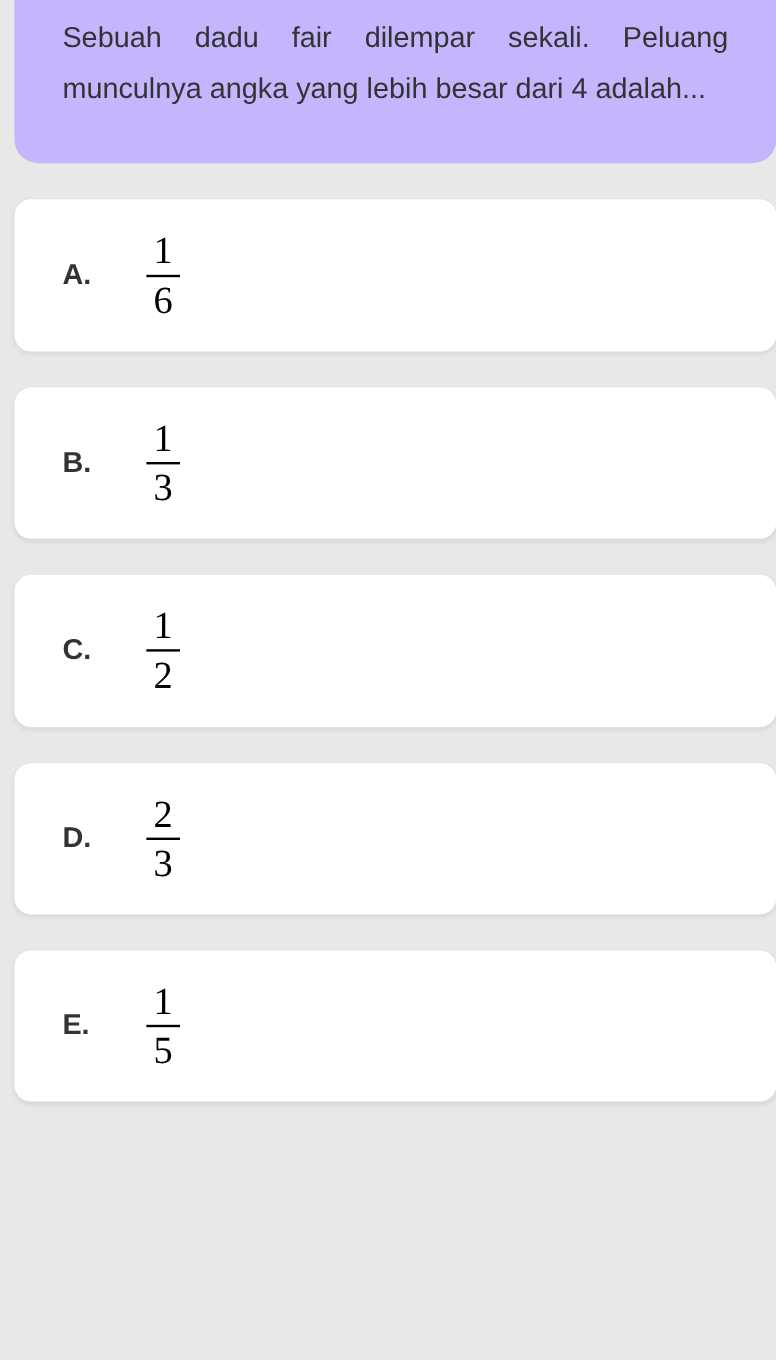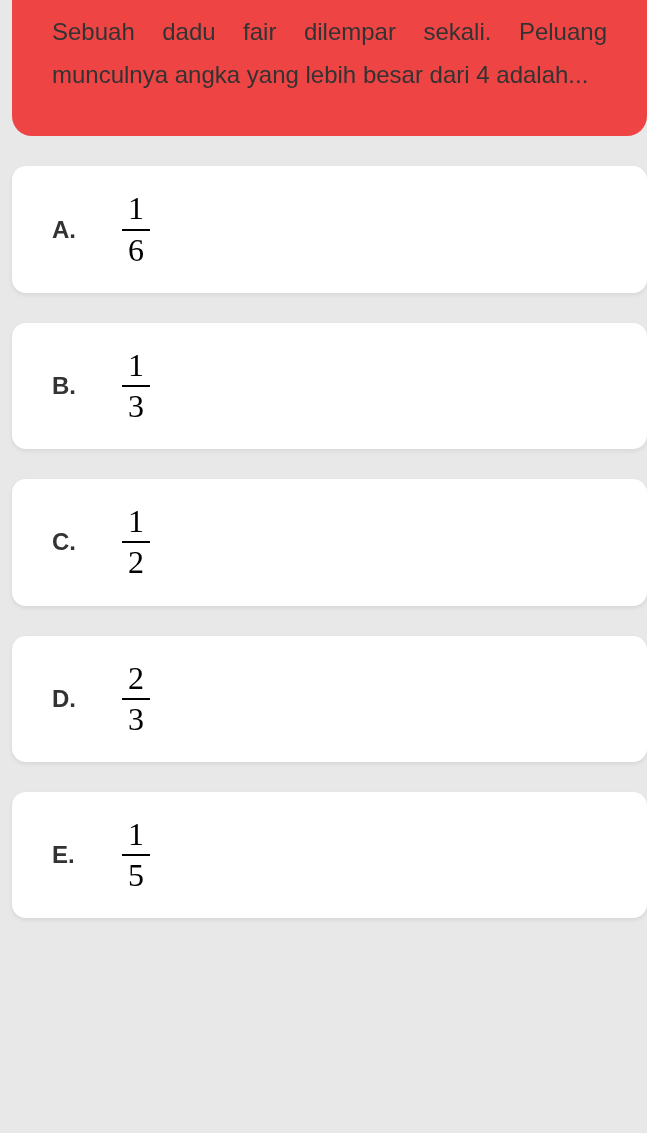--- a/index.html
+++ b/index.html
@@ -8,21 +8,21 @@
       box-sizing: border-box;
     }
     body {
       background-color: #e8e8e8;
       font-family: Arial, sans-serif;
       width: 647px;
       height: 1133px;
       overflow: hidden;
     }
     .question-card {
-      background-color: #ef4444;
+      background-color: #c4b5fd;
       border-radius: 0 0 20px 20px;
       padding: 10px 40px 40px 40px;
       margin-bottom: 30px;
       margin-left: 12px;
     }
     .question-text {
       font-size: 24px;
       color: #333;
       line-height: 1.8;
       text-align: justify;

